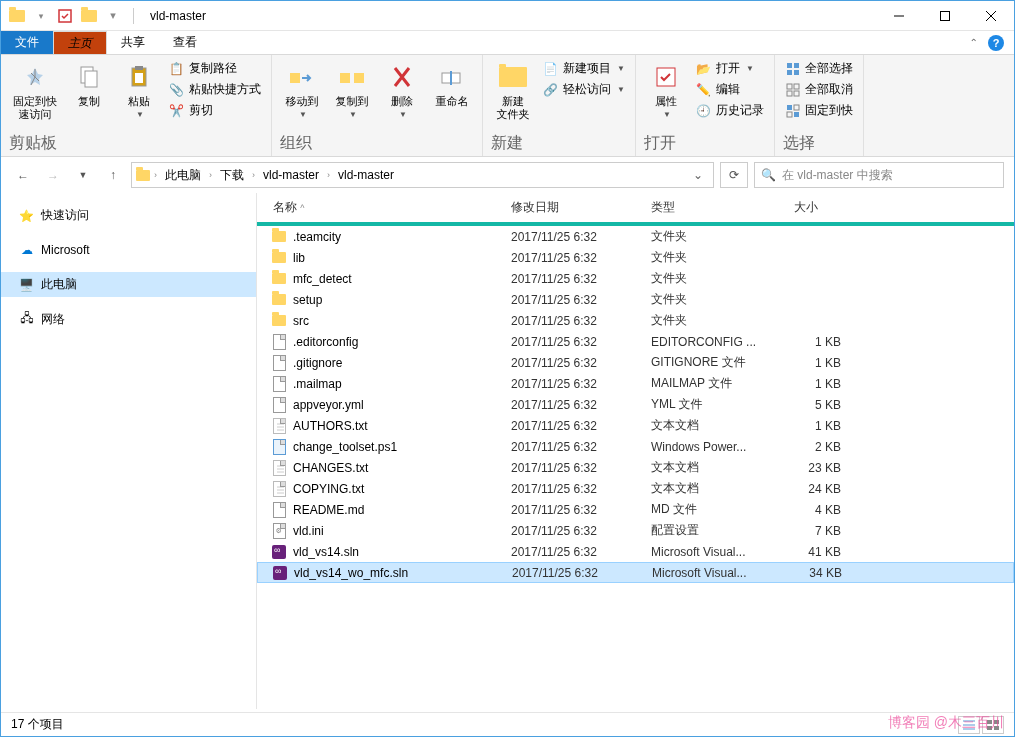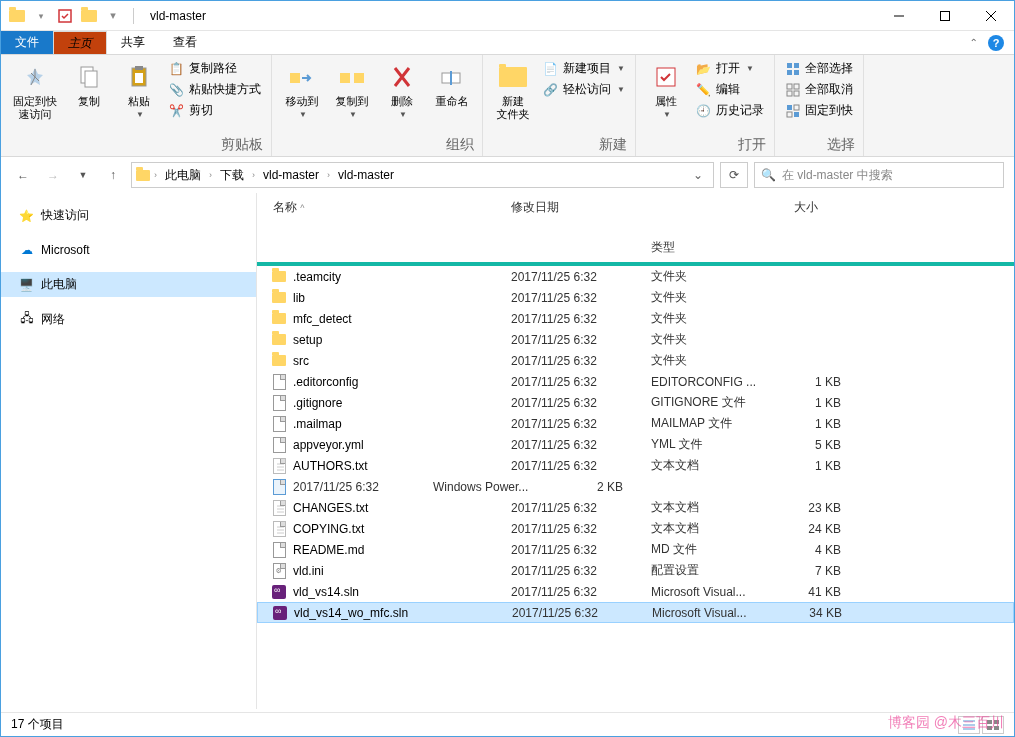--- a/index.html
+++ b/index.html
@@ -22,21 +22,21 @@
 .menu-tab.file { background:#1979ca; color:#fff; }
 .menu-tab.active { background:#c2410c; border:1px solid #d9d9d9; border-bottom:none;font-style:italic; }
 .menu-help { margin-left:auto; display:flex; align-items:center; padding:0 10px; gap:10px; }
 .chev { color:#666; font-size:10px; }
 .help-ico { width:16px; height:16px; border-radius:50%; background:#1e88e5; color:#fff; display:flex; align-items:center; justify-content:center; font-weight:bold; font-size:11px; }
 
 
 .ribbon { height:102px; background:#f5f5f5; border-bottom:1px solid #d9d9d9; display:flex; }
 .ribbon-group { border-right:1px solid #e0e0e0; padding:4px 8px 2px; display:flex; flex-direction:column; }
 .ribbon-group-body { flex:1; display:flex; align-items:flex-start; gap:6px; }
-.ribbon-group-label { text-align:right; color:#666; font-size:14px; padding-top:2px; }
+.ribbon-group-label { text-align:left; color:#666; font-size:16px; padding-top:2px; }
 .rbtn-lg { display:flex; flex-direction:column; align-items:center; gap:2px; padding:2px 4px; cursor:default; min-width:44px; }
 .rbtn-lg .ico { width:32px; height:32px; display:flex; align-items:center; justify-content:center; }
 .rbtn-lg .lbl { font-size:11px; text-align:center; line-height:13px; }
 .rbtn-sm-col { display:flex; flex-direction:column; gap:2px; }
 .rbtn-sm { display:flex; align-items:center; gap:4px; padding:1px 2px; font-size:11px; cursor:default; }
 .rbtn-sm .ico { width:16px; height:16px; display:flex; align-items:center; justify-content:center; }
 .drop-arrow { font-size:8px; color:#555; margin-left:2px; }
 
 
 .addrbar { height:36px; display:flex; align-items:center; padding:4px 10px; gap:6px; background:#fff; }
@@ -54,21 +54,21 @@
 .nav-pane { width:256px; border-right:1px solid #e5e5e5; padding:10px 0; }
 .nav-item { display:flex; align-items:center; gap:6px; padding:4px 18px; cursor:default; }
 .nav-item.selected { background:#cce8ff; }
 .nav-ico { width:16px; height:16px; display:flex; align-items:center; justify-content:center; }
 .nav-spacer { height:10px; }
 
 .file-pane { flex:1; display:flex; flex-direction:column; overflow:hidden; }
 .col-headers { display:flex; border-bottom:4px solid #14b8a6; padding:6px 0; color:#333; }
 .col-name { width:254px; padding-left:16px; }
 .col-date { width:140px; }
-.col-type { width:120px;margin-top:40px; }
+.col-type { width:120px; }
 .col-size { width:90px; text-align:center; padding-right:20px; }
 .file-list { flex:1; overflow-y:auto; }
 .file-row { display:flex; align-items:center; height:21px; cursor:default; }
 .file-row.selected { background:#cce8ff; border:1px solid #99d1ff; }
 .file-row .fico { width:16px; height:16px; margin-left:14px; margin-right:6px; display:flex; align-items:center; justify-content:center; }
 .file-row .fname { width:218px; }
 .file-row .fdate { width:140px; color:#333; }
 .file-row .ftype { width:120px; color:#333; white-space:nowrap; overflow:hidden; text-overflow:ellipsis; }
 .file-row .fsize { width:90px; text-align:right; padding-right:20px; color:#333; }
 
@@ -480,20 +480,21 @@
           </span>
           <span class="fname">AUTHORS.txt</span>
           <span class="fdate">2017/11/25 6:32</span>
           <span class="ftype">文本文档</span>
           <span class="fsize">1 KB</span>
         </div>
         <div class="file-row">
           <span class="fico">
             <span class="doc-ico" style="border-color:#5b9bd5;background:#eaf3fb;"></span>
           </span>
+          <span class="fname">change_toolset.ps1</span>
           <span class="fdate">2017/11/25 6:32</span>
           <span class="ftype">Windows Power...</span>
           <span class="fsize">2 KB</span>
         </div>
         <div class="file-row">
           <span class="fico">
             <span class="doc-ico" style="border-color:#bbb;">
               <svg width="11" height="14" style="position:absolute;top:2px;left:1px;">
                 <line x1="2" y1="3" x2="9" y2="3" stroke="#ccc"></line>
                 <line x1="2" y1="6" x2="9" y2="6" stroke="#ccc"></line>

